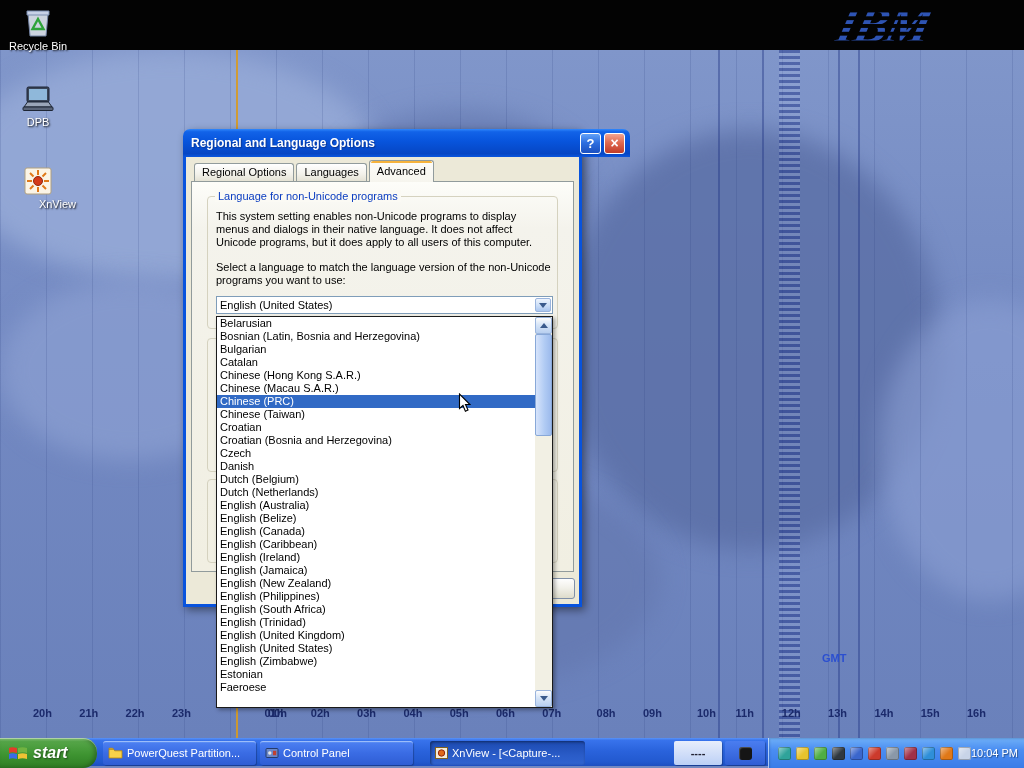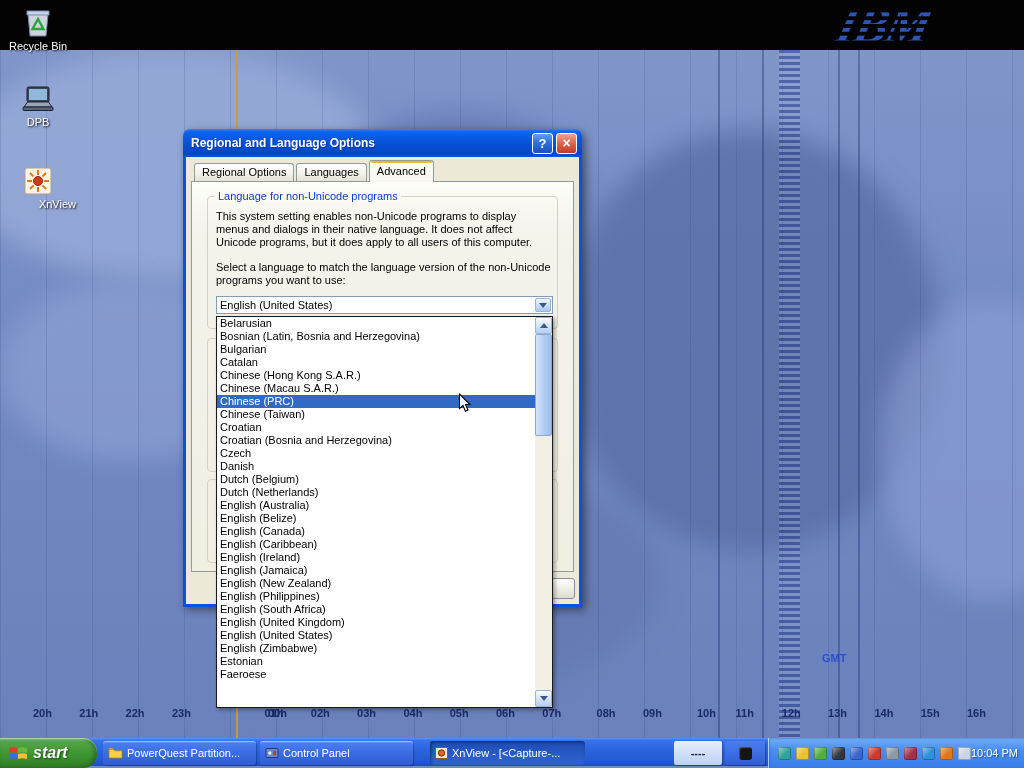--- a/index.html
+++ b/index.html
@@ -27,21 +27,21 @@
   .hourlbl{position:absolute;top:707px;font-size:11px;font-weight:bold;color:#1b2a6b;z-index:2;}
 
   
   .dicon{position:absolute;width:76px;text-align:center;color:#fff;font-size:11px;z-index:3;cursor:default;}
   .dicon .lbl{display:block;margin-top:2px;text-shadow:1px 1px 2px #000;}
   .dicon svg{display:block;margin:0 auto;}
 
   
   .dialog{position:absolute;left:183px;top:129px;width:399px;height:478px;z-index:10;
           box-shadow:3px 3px 9px rgba(0,0,0,.45);border-radius:7px 7px 0 0;}
-  .titlebar{position:absolute;left:0;top:0;width:399px;height:28px;border-radius:7px 7px 0 0;
+  .titlebar{position:absolute;left:0;top:0;width:447px;height:28px;border-radius:7px 7px 0 0;
           background:linear-gradient(180deg,#3087fc 0%,#1263e8 10%,#0855dd 42%,#0646c4 88%,#0a56de 100%);
           display:flex;align-items:center;padding:0 5px;box-sizing:border-box;}
   .titlebar .title{flex:1;color:#fff;font-weight:bold;font-size:12px;padding-left:3px;
           text-shadow:1px 1px 1px #0a3696;white-space:nowrap;overflow:hidden;}
   .tbtn{width:21px;height:21px;margin-left:3px;border:1px solid #fff;border-radius:3px;
           display:flex;align-items:center;justify-content:center;color:#fff;font-weight:bold;
           font-size:13px;box-sizing:border-box;}
   .tbtn.help{background:linear-gradient(180deg,#62a1f8,#2e6fe0 45%,#1b50c0);}
   .tbtn.close{background:linear-gradient(180deg,#f2a490,#e06a50 45%,#c03c28);font-size:14px;}
   .dlg-body{position:absolute;left:0;top:28px;width:399px;height:450px;background:#ECE9D8;
@@ -268,20 +268,21 @@
         <div class="li">Dutch (Netherlands)</div>
         <div class="li">English (Australia)</div>
         <div class="li">English (Belize)</div>
         <div class="li">English (Canada)</div>
         <div class="li">English (Caribbean)</div>
         <div class="li">English (Ireland)</div>
         <div class="li">English (Jamaica)</div>
         <div class="li">English (New Zealand)</div>
         <div class="li">English (Philippines)</div>
         <div class="li">English (South Africa)</div>
+        <div class="li">English (Trinidad)</div>
         <div class="li">English (United Kingdom)</div>
         <div class="li">English (United States)</div>
         <div class="li">English (Zimbabwe)</div>
         <div class="li">Estonian</div>
         <div class="li">Faeroese</div>
       </div>
     <div class="vscroll">
       <div class="sbtn up">
           <span class="arr-up"></span>
         </div>

